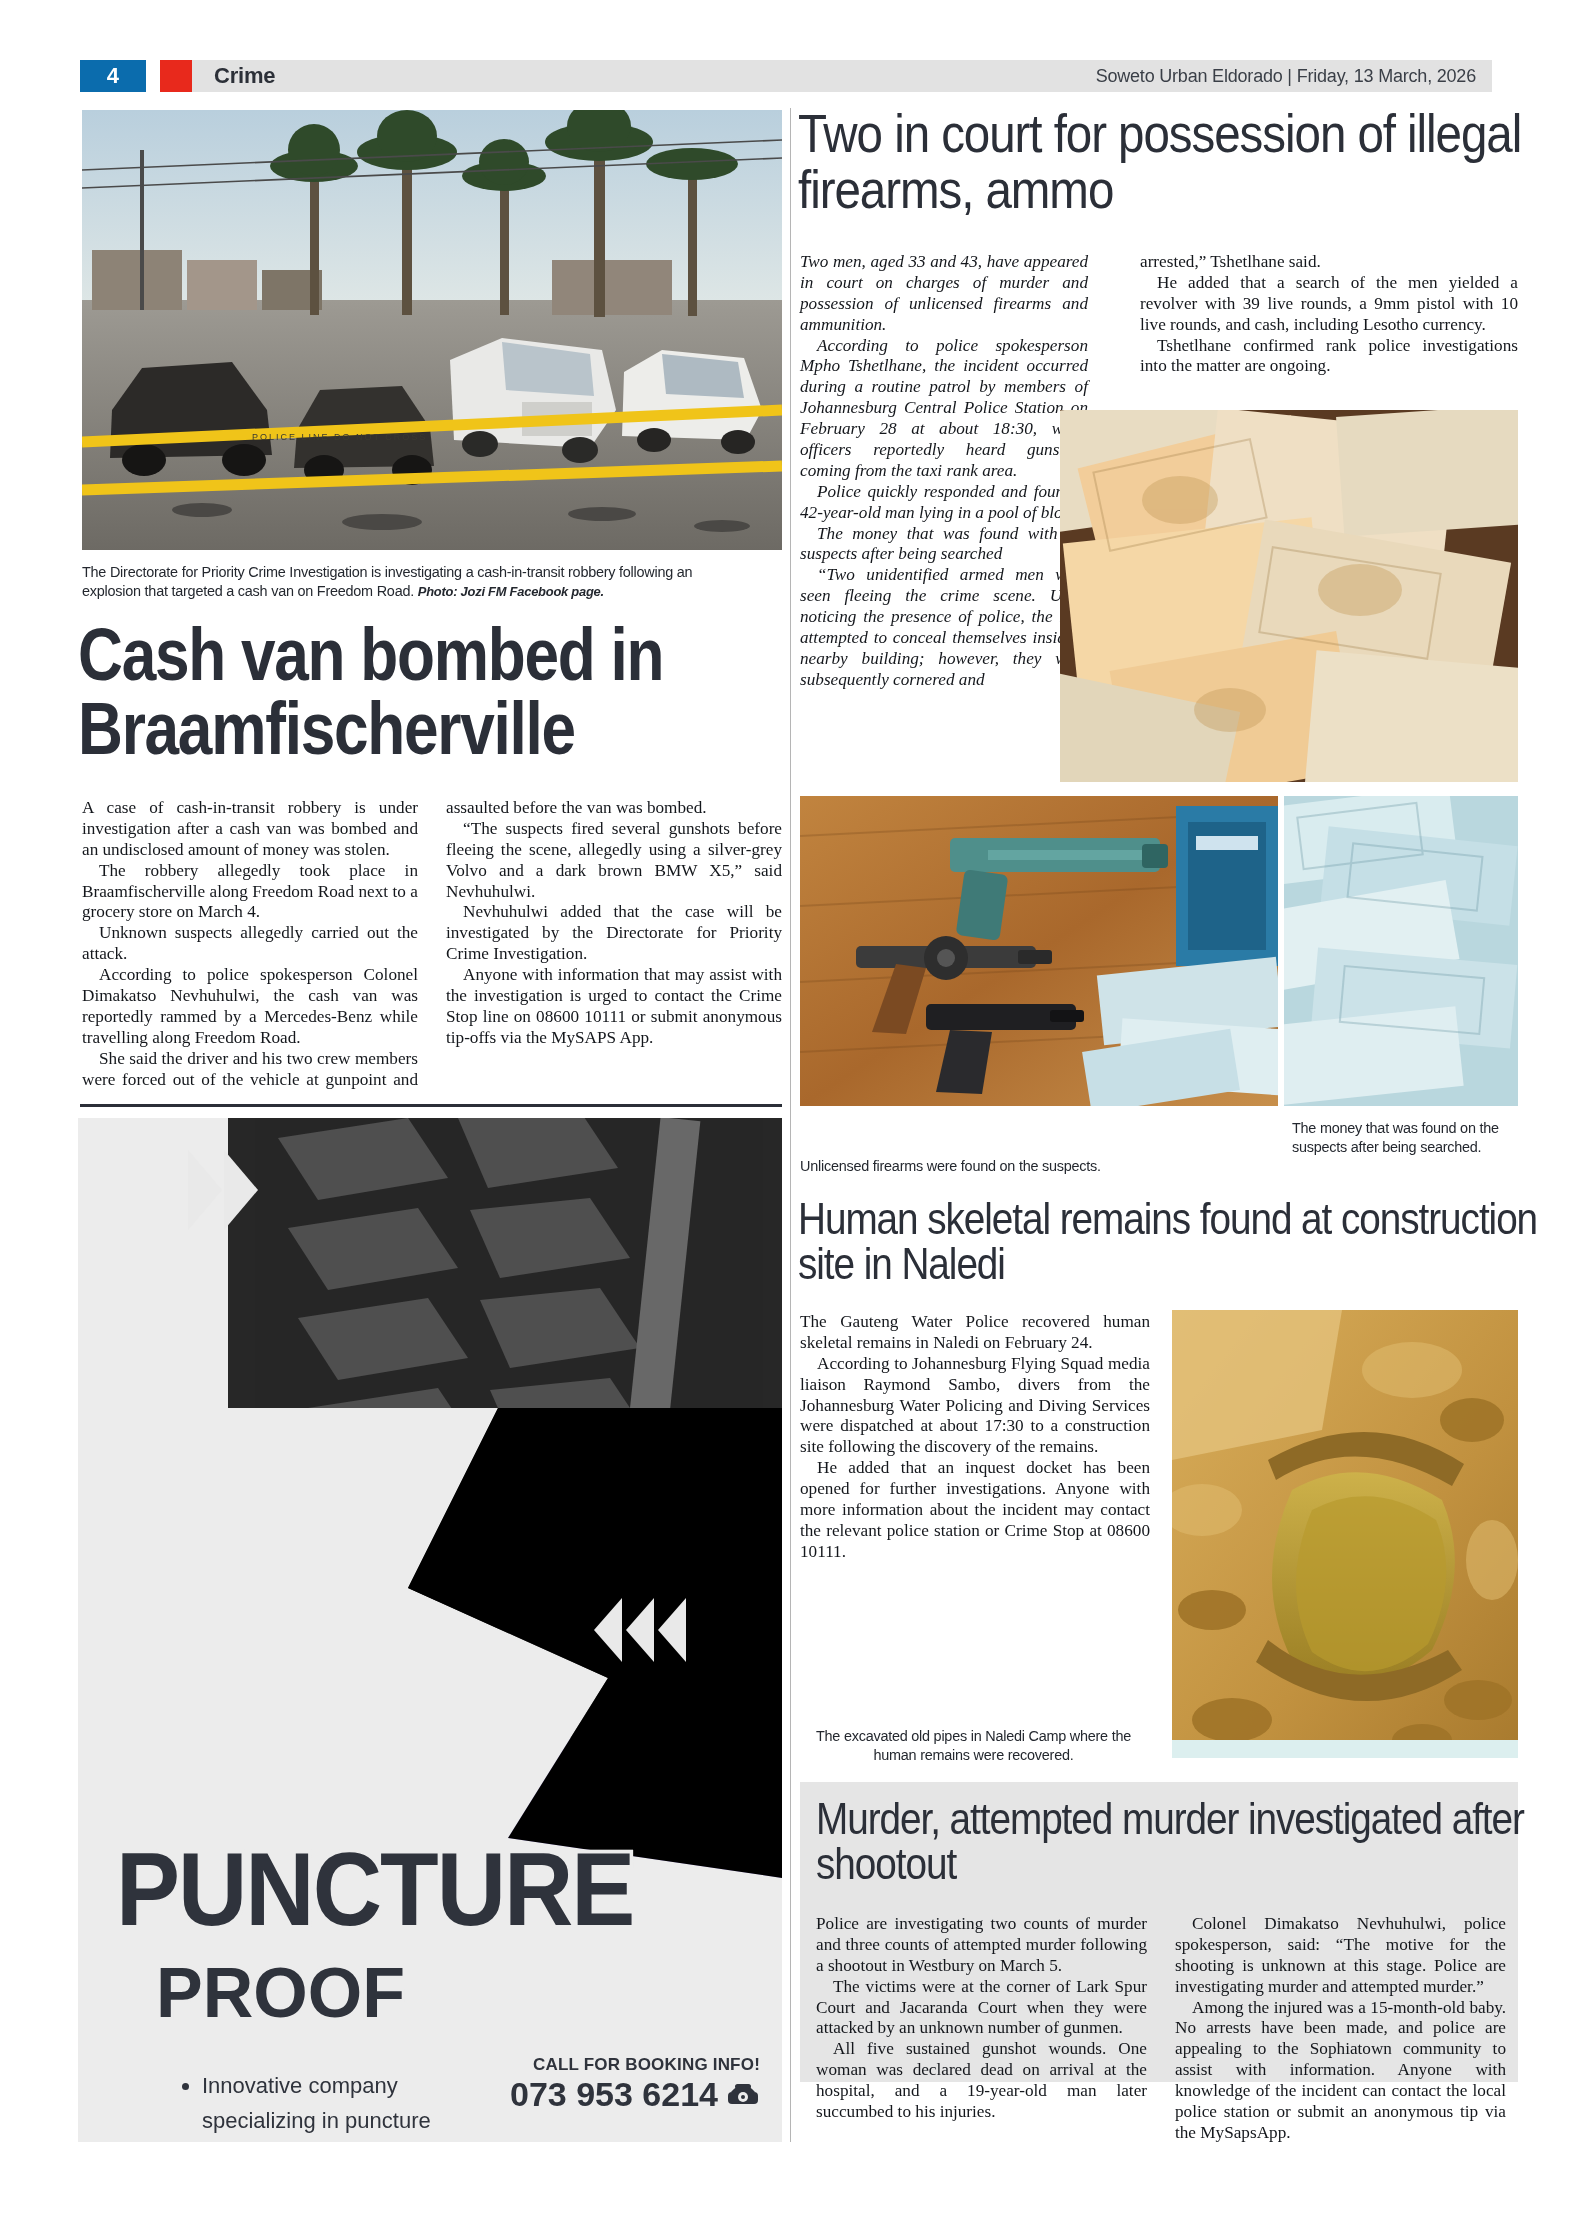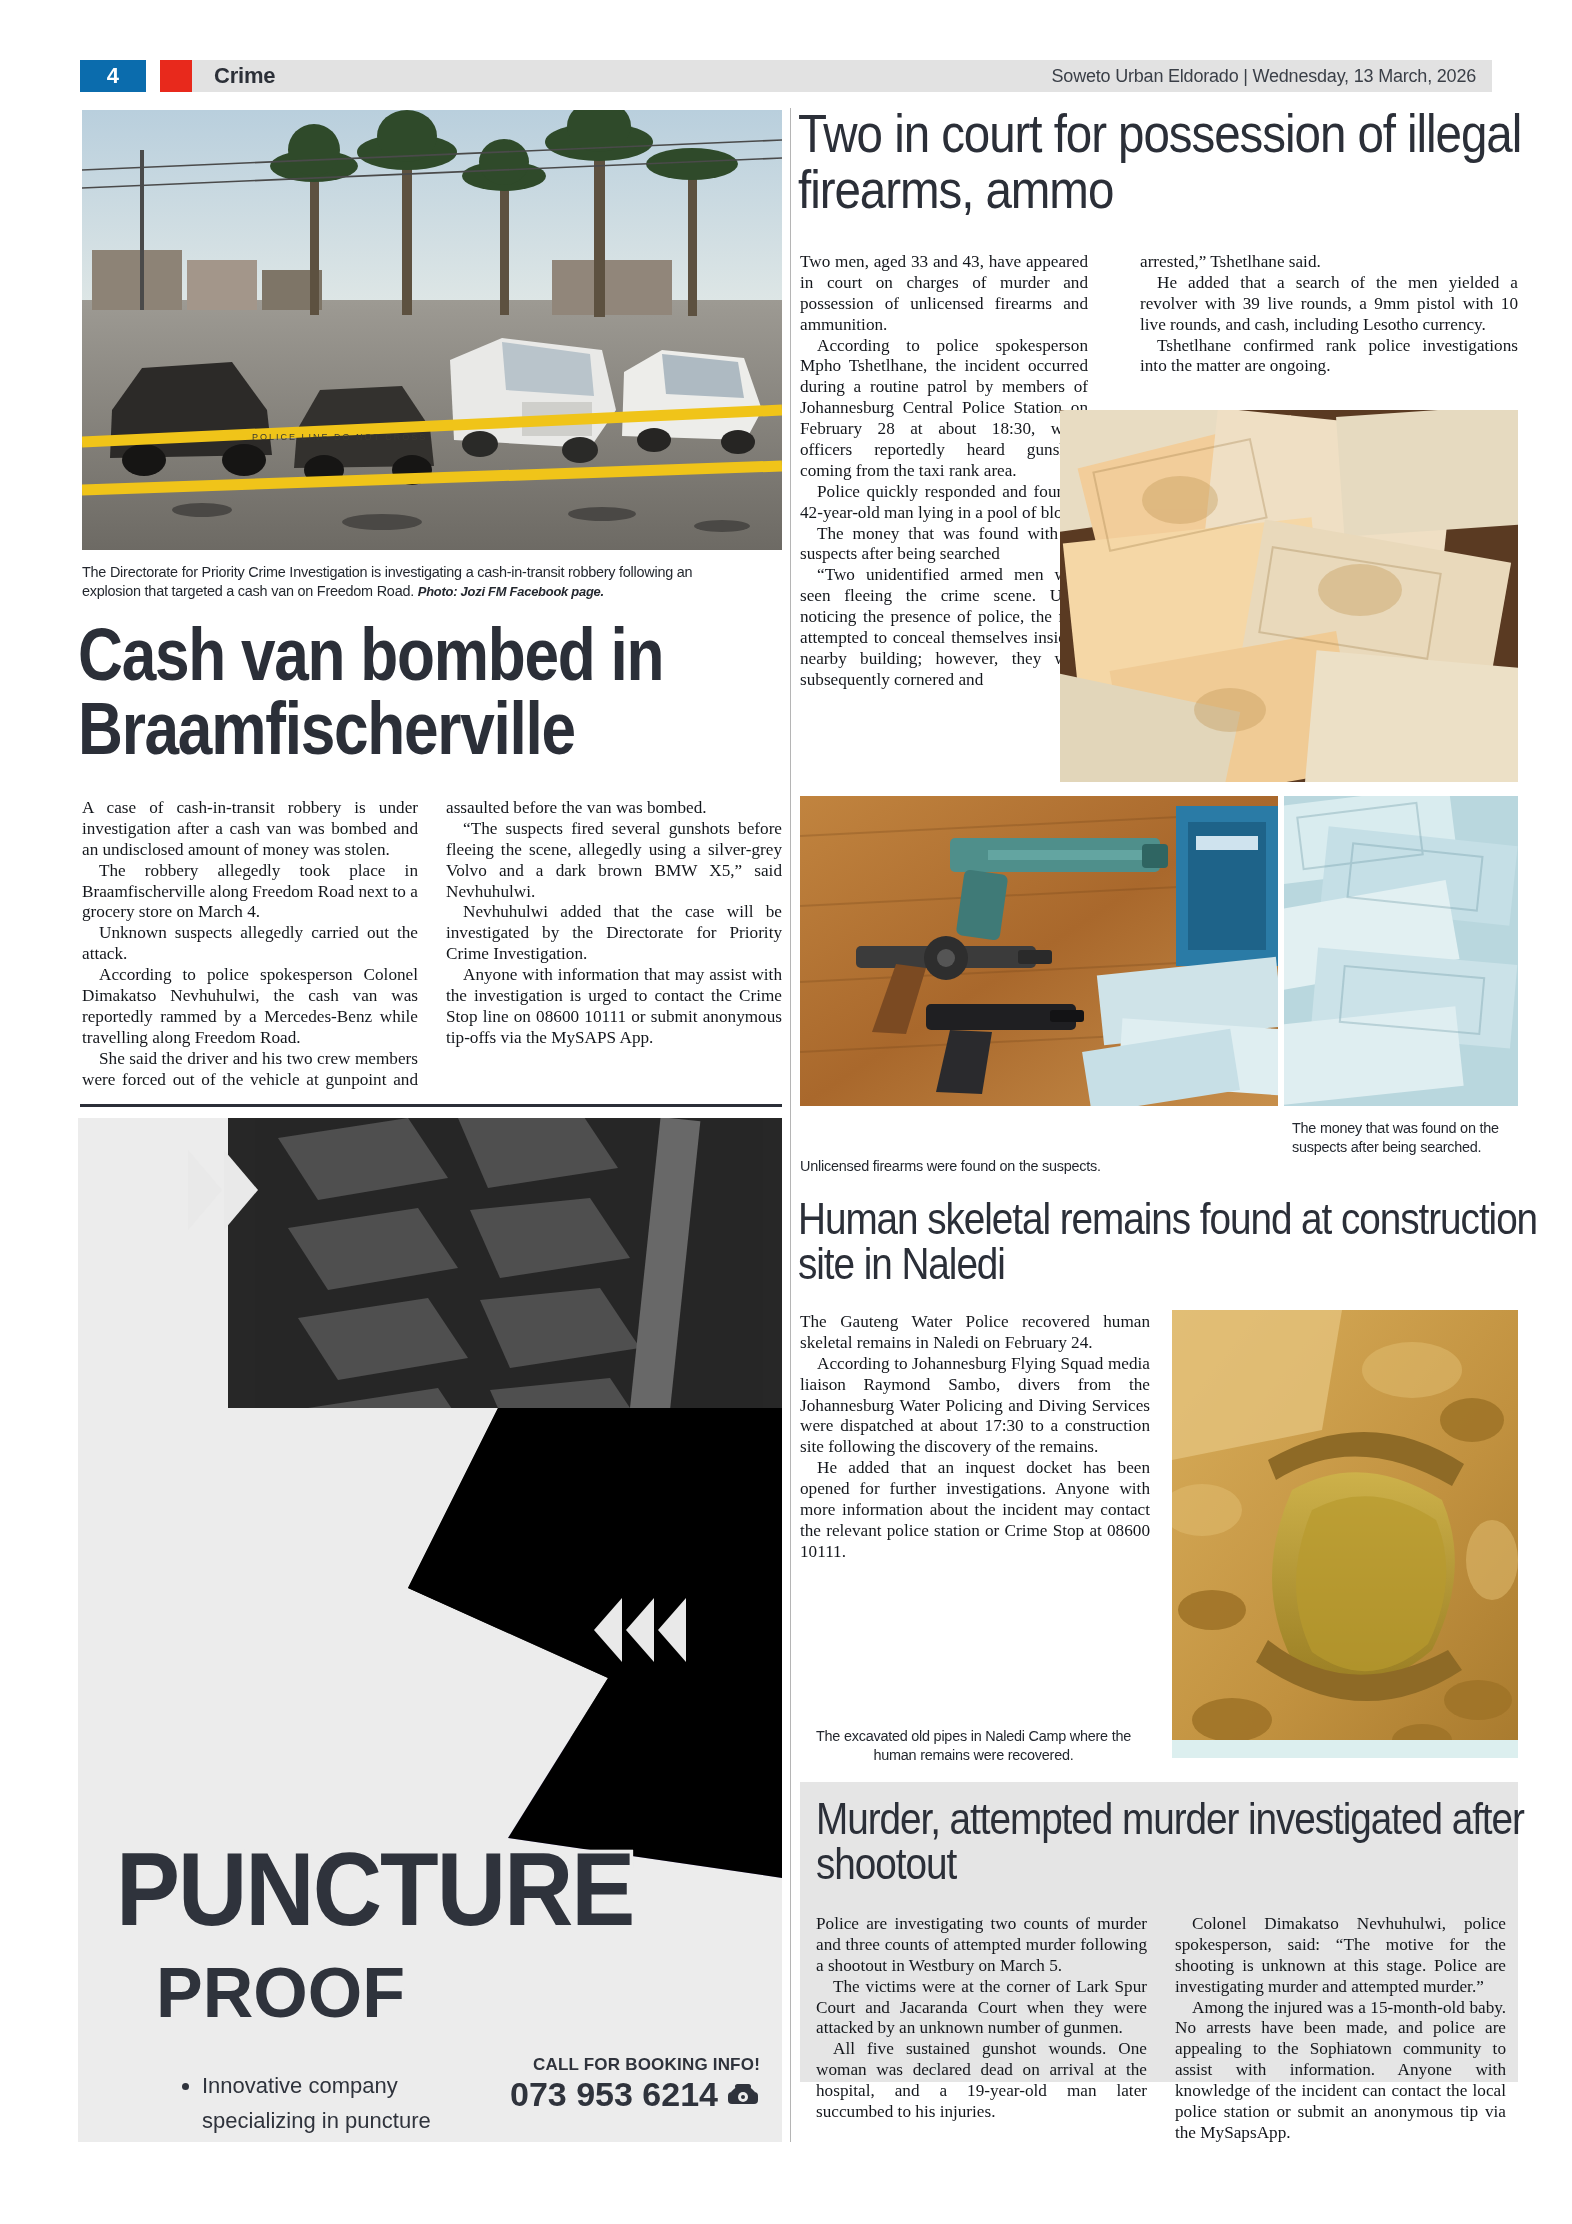--- a/index.html
+++ b/index.html
@@ -151,20 +151,21 @@
   .right-headline {
     position: absolute;
     left: 798px; top: 106px;
     width: 860px;
     font-size: 54px;
   }
   .fa-body-l {
     position: absolute;
     left: 800px; top: 252px;
     width: 288px;
+    font-style: italic;
   }
   .fa-body-r {
     position: absolute;
     left: 1140px; top: 252px;
     width: 378px;
   }
   .money-photo {
     position: absolute;
     left: 1060px; top: 410px;
     width: 458px; height: 372px;
@@ -355,21 +356,21 @@
 </head>
 <body>
 
 <div class="page">
 
   <div class="masthead">
     <div class="mh-pagenum">4</div>
     <div class="mh-redblock"></div>
     <div class="mh-bar">
       <span class="mh-section">Crime</span>
-      <span class="mh-title">Soweto Urban Eldorado | Wednesday, 13 March, 2026</span>
+      <span class="mh-title">Soweto Urban Eldorado | Friday, 13 March, 2026</span>
     </div>
   </div>
 
   <div class="left-photo">
     <svg width="700" height="440" viewBox="0 0 700 440" preserveAspectRatio="none">
       <defs>
         <linearGradient id="sky1" x1="0" y1="0" x2="0" y2="1">
           <stop offset="0%" stop-color="#b9cfdd"></stop>
             <stop offset="100%" stop-color="#dfe7e6"></stop>
         </linearGradient>

